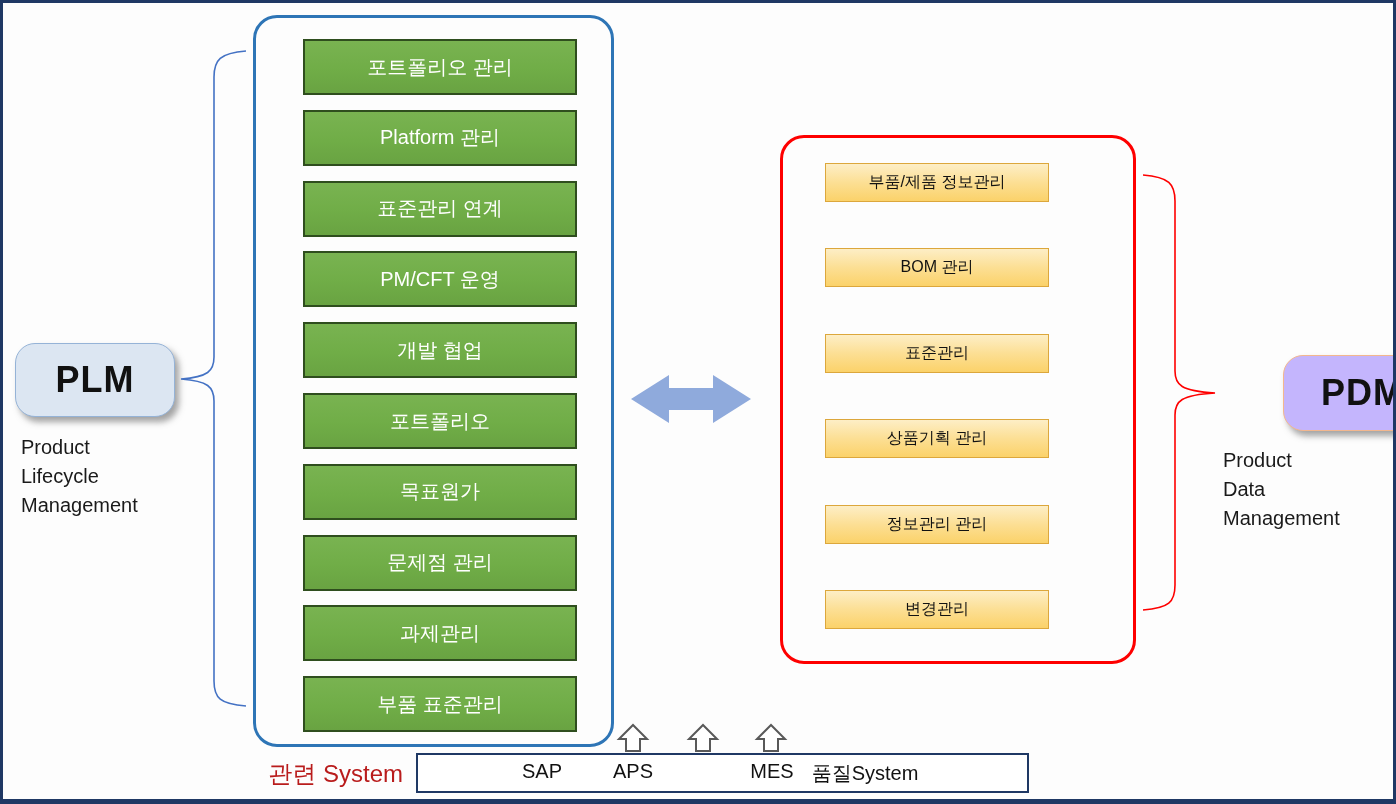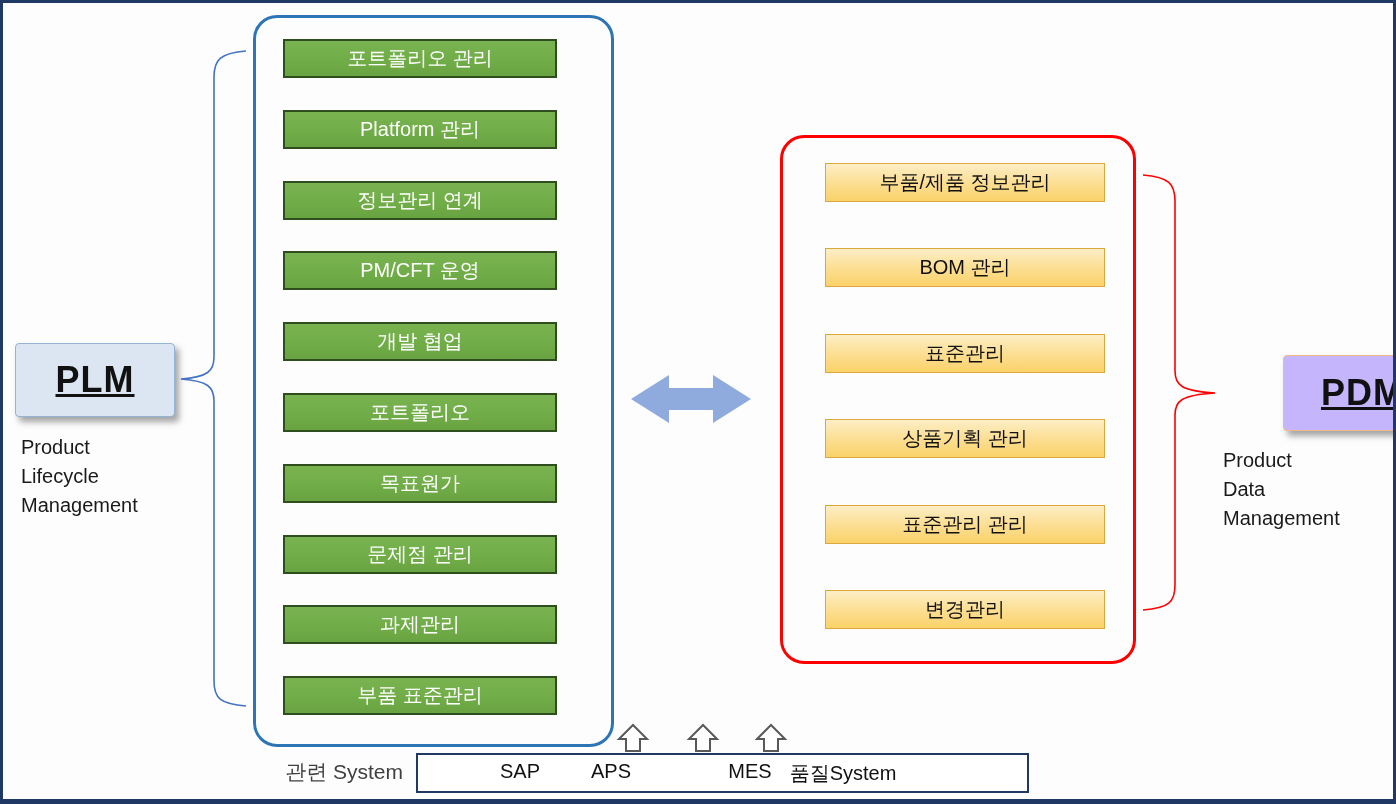--- a/index.html
+++ b/index.html
@@ -9,93 +9,93 @@
     box-sizing:border-box;border:3px solid #1f3864;border-bottom-width:5px;
   }
 
   
   .panel{position:absolute;background:transparent;border-radius:24px;}
   .panel.blue{left:250px;top:12px;width:355px;height:726px;border:3px solid #2e75b6;}
   .panel.red{left:777px;top:132px;width:350px;height:523px;border:3px solid #fe0000;}
 
   
   .gbox{
-    position:absolute;left:280px;width:274px;height:39px;
+    position:absolute;left:300px;width:274px;height:56px;
     top:calc(36px + var(--i)*70.8px);
     background:linear-gradient(180deg,#79b351 0%,#70ad47 55%,#69a342 100%);
     border:2px solid #2f4e1e;color:#ffffff;font-size:20px;
     display:flex;align-items:center;justify-content:center;box-sizing:border-box;
   }
   .obox{
-    position:absolute;left:822px;width:280px;height:39px;
+    position:absolute;left:822px;width:224px;height:39px;
     top:calc(160px + var(--i)*85.4px);
     background:linear-gradient(180deg,#fdeec6 0%,#fcdf94 50%,#fbd26a 100%);
-    border:1px solid #dca73c;color:#111111;font-size:20px;
+    border:1px solid #dca73c;color:#111111;font-size:16px;
     display:flex;align-items:center;justify-content:center;box-sizing:border-box;
   }
 
   
   .card{
-    position:absolute;border-radius:4px;display:flex;align-items:center;justify-content:center;
-    font-weight:bold;font-size:36px;color:#111111;letter-spacing:1px;text-decoration:underline;
+    position:absolute;border-radius:20px;display:flex;align-items:center;justify-content:center;
+    font-weight:bold;font-size:36px;color:#111111;letter-spacing:1px;
   }
   .card.plm{
     left:12px;top:340px;width:158px;height:72px;
     background:#dce6f2;border:1px solid #95b3d7;
     box-shadow:4px 5px 6px rgba(90,90,90,0.55);
   }
   .card.pdm{
     left:1280px;top:352px;width:157px;height:74px;
     background:#c4b5fd;border:1px solid #f3b78e;
     box-shadow:4px 5px 6px rgba(90,90,90,0.55);
   }
   .caption{
     position:absolute;font-size:20px;line-height:29px;color:#1a1a1a;white-space:pre-line;
   }
   .caption.plm{left:18px;top:430px;width:210px;}
   .caption.pdm{left:1220px;top:443px;width:175px;}
 
   
   .sys-label{
     position:absolute;left:250px;top:755px;width:150px;text-align:right;
-    font-size:21px;color:#404040;
+    font-size:24px;color:#b91c1c;
   }
   .sys-box{
     position:absolute;left:413px;top:750px;width:613px;height:40px;
     background:#ffffff;border:2px solid #1f3864;box-sizing:border-box;
   }
   .sys-item{
     position:absolute;top:757px;transform:translateX(-50%);
-    font-size:20px;color:#111111;white-space:nowrap;
+    font-size:20px;color:#111111;white-space:nowrap;margin-left:22px;
   }
 
   svg.overlay{position:absolute;left:0;top:0;width:1396px;height:804px;pointer-events:none;}
 </style>
 </head>
 <body>
 
 <div class="panel blue"></div>
 <div class="panel red"></div>
 
 <div class="gbox" style="--i:0">포트폴리오 관리</div>
 <div class="gbox" style="--i:1">Platform 관리</div>
-<div class="gbox" style="--i:2">정보관리 연계</div>
+<div class="gbox" style="--i:2">표준관리 연계</div>
 <div class="gbox" style="--i:3">PM/CFT 운영</div>
 <div class="gbox" style="--i:4">개발 협업</div>
 <div class="gbox" style="--i:5">포트폴리오</div>
 <div class="gbox" style="--i:6">목표원가</div>
 <div class="gbox" style="--i:7">문제점 관리</div>
 <div class="gbox" style="--i:8">과제관리</div>
 <div class="gbox" style="--i:9">부품 표준관리</div>
 
 <div class="obox" style="--i:0">부품/제품 정보관리</div>
 <div class="obox" style="--i:1">BOM 관리</div>
 <div class="obox" style="--i:2">표준관리</div>
 <div class="obox" style="--i:3">상품기획 관리</div>
-<div class="obox" style="--i:4">표준관리 관리</div>
+<div class="obox" style="--i:4">정보관리 관리</div>
 <div class="obox" style="--i:5">변경관리</div>
 
 <div class="card plm">PLM</div>
 <div class="caption plm">Product
 Lifecycle
 Management</div>
 
 <div class="card pdm">PDM</div>
 <div class="caption pdm">Product
 Data

